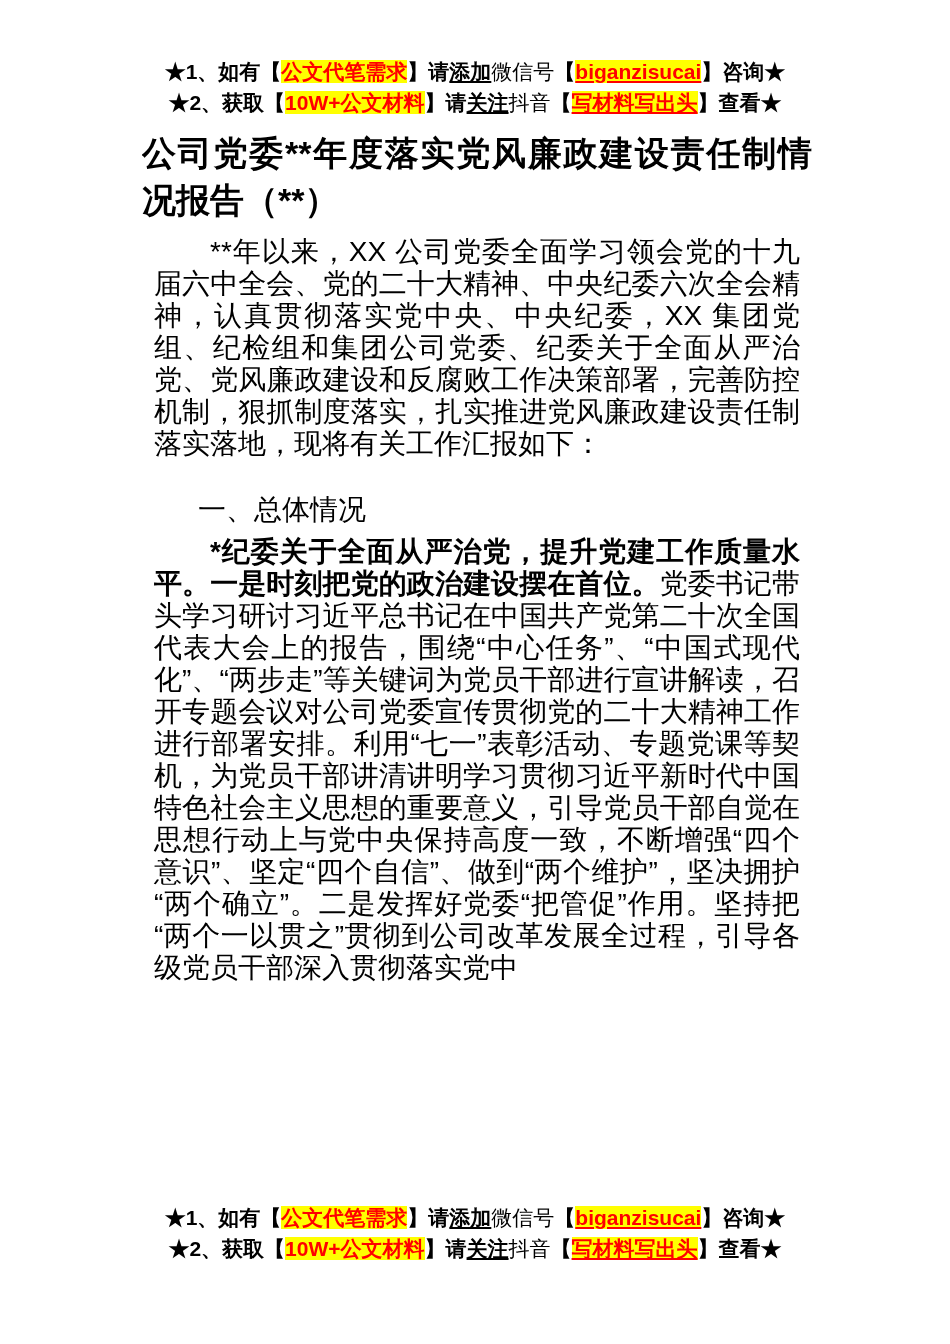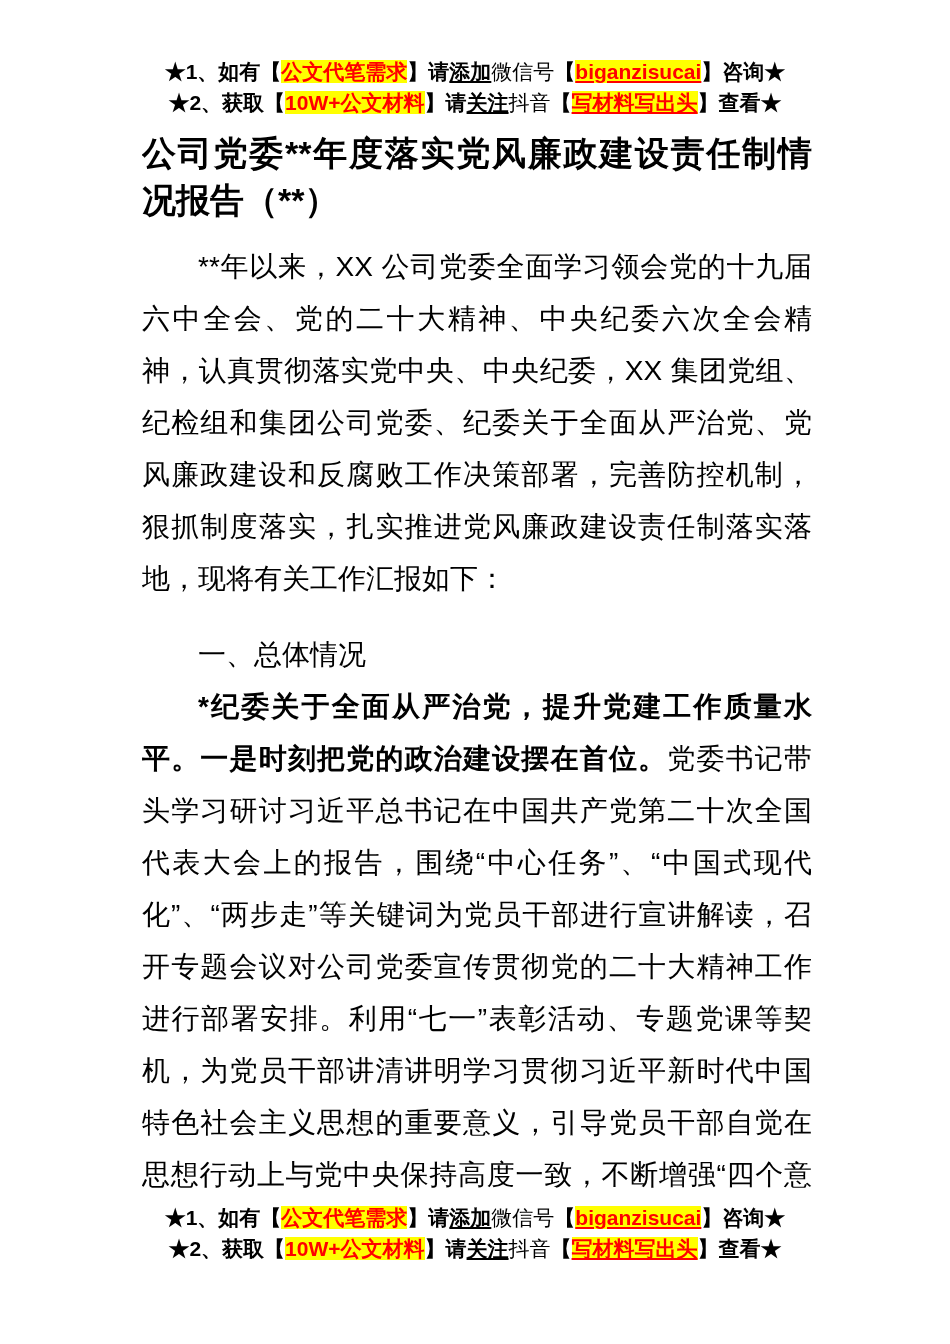--- a/index.html
+++ b/index.html
@@ -34,28 +34,28 @@
     position:absolute;
     top:130px;left:142px;
     width:670px;height:1076px;
     overflow:hidden;
   }
   .doc-title{
     font-size:34px;
     line-height:47px;
     font-weight:600;
     text-align:justify;
-    margin:0 0 17px 0;
+    margin:0 0 3px 0;
   }
   .para{
     font-size:28px;
-    line-height:52px;
+    line-height:32px;
     text-align:justify;
     text-indent:2em;
-    margin:0;
+    margin:12px;
   }
   .section-heading{
     font-size:28px;
     line-height:48px;
     text-indent:2em;
     margin:26px 0 0 0;
   }
   .para2{margin-top:2px;}
   .bold-lead{font-weight:bold;}
 </style>

